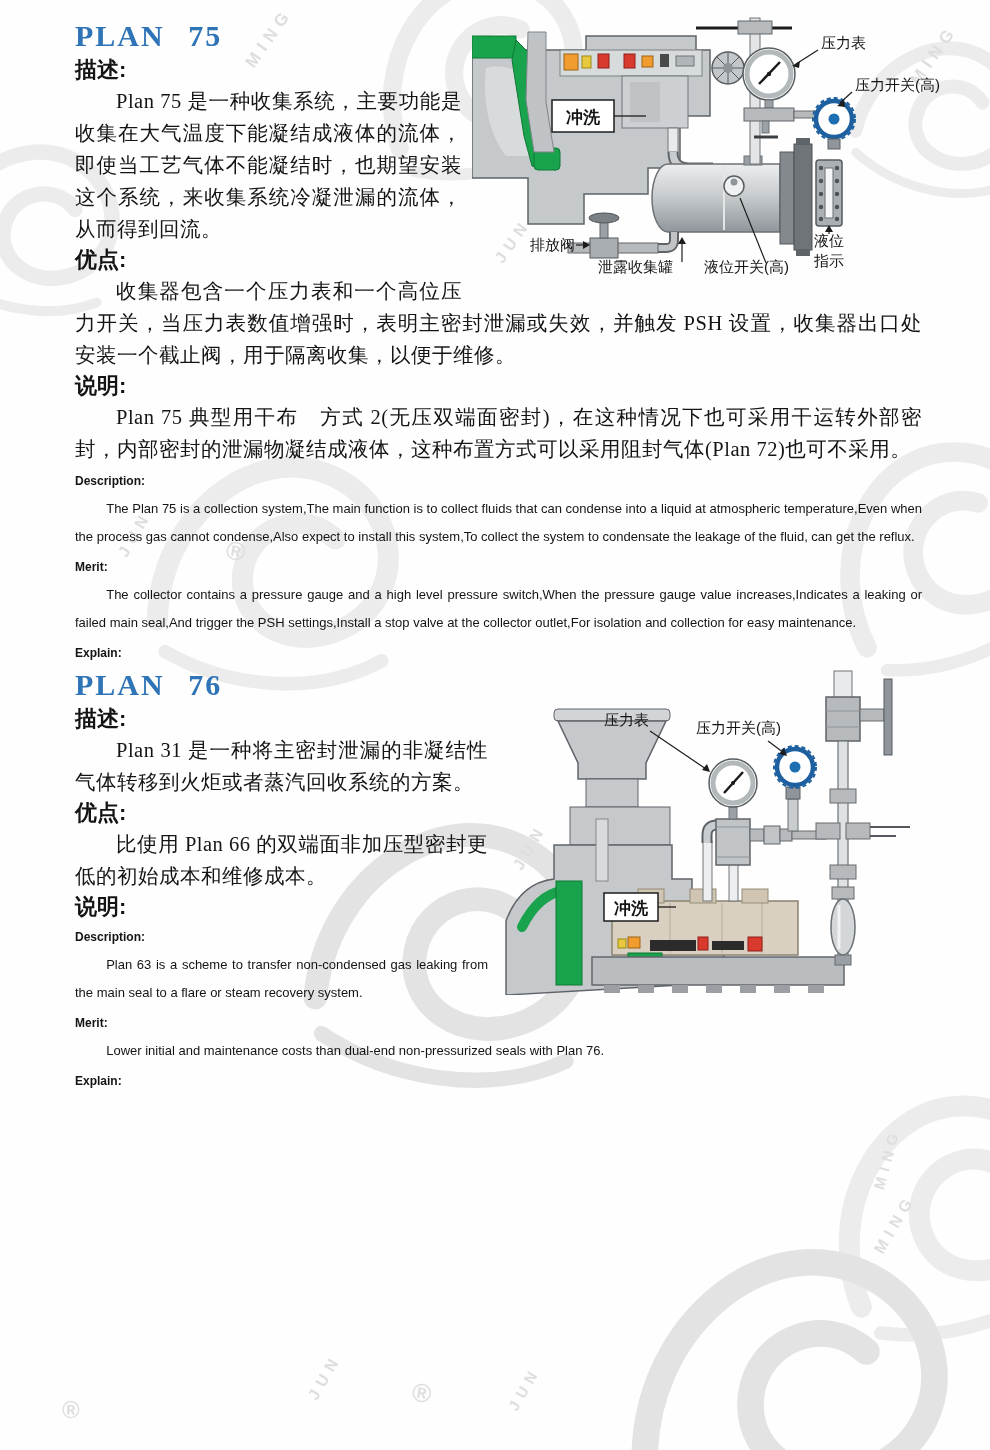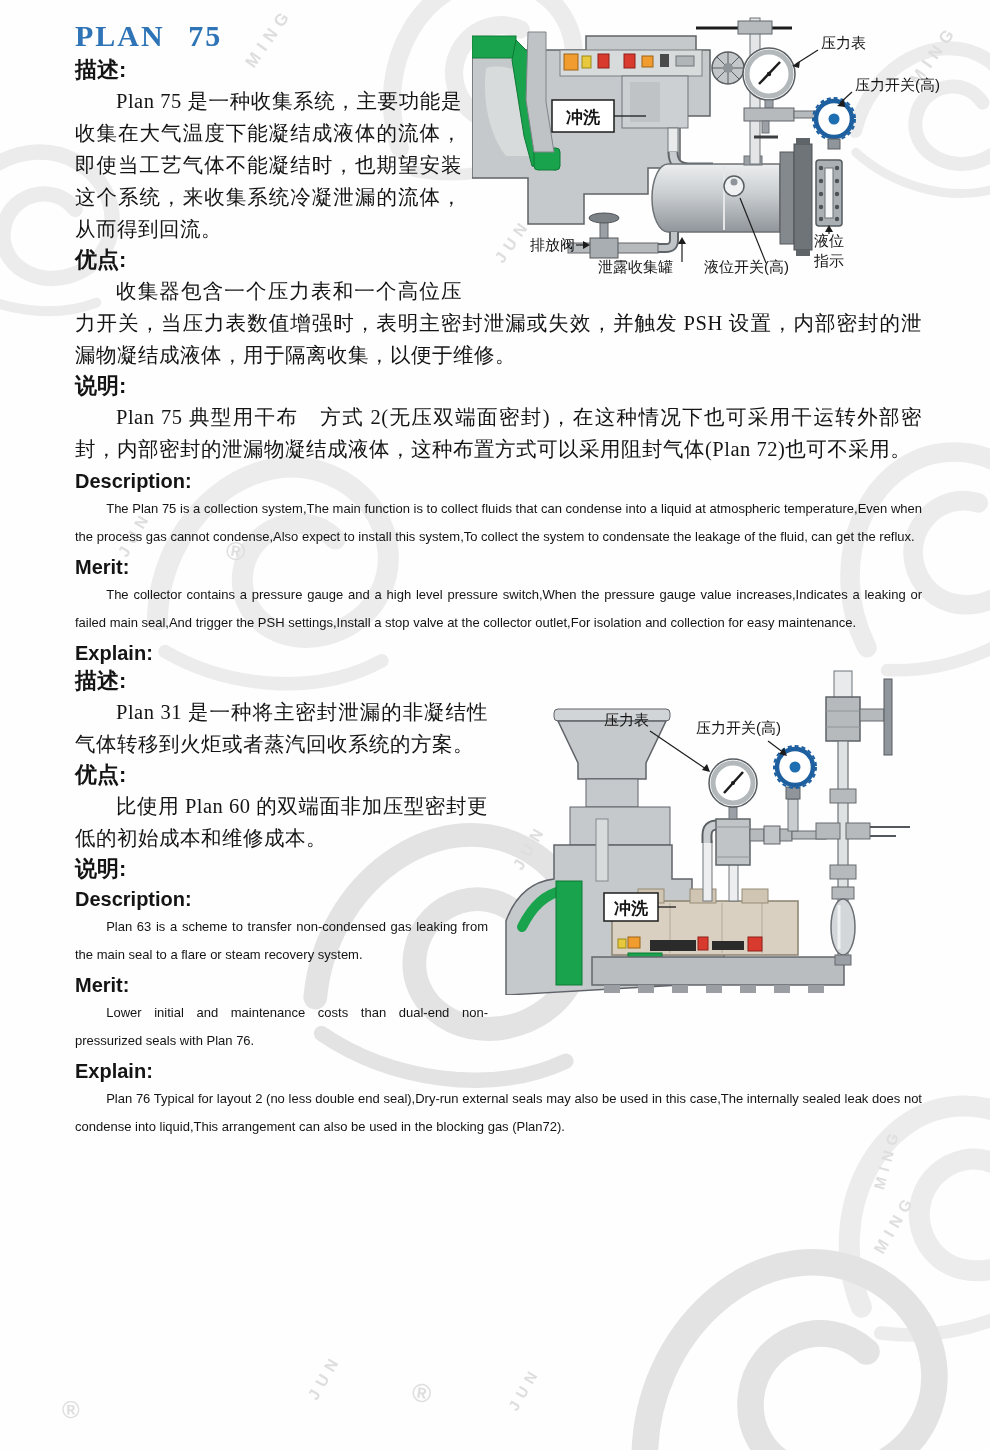--- a/index.html
+++ b/index.html
@@ -6,21 +6,21 @@
   .page{position:relative;width:990px;height:1450px;overflow:hidden;background:#fefefe;
         font-family:"Liberation Serif","DejaVu Serif",serif;color:#141414;}
   .content{position:relative;z-index:2;padding:18px 68px 0 75px;}
   .plan-title{font-family:"Liberation Serif","DejaVu Serif",serif;font-weight:700;
         font-size:30px;line-height:36px;color:#2e74b6;letter-spacing:2px;word-spacing:14px;margin:0 0 2px 0;}
   .zh-h{font-family:"Liberation Sans","DejaVu Sans",sans-serif;font-weight:700;
         font-size:22px;line-height:28px;margin:1px 0;}
   .zh-p{font-size:20.5px;line-height:32px;letter-spacing:0.5px;text-align:justify;
         text-indent:2em;margin:0;}
   .en-h{font-family:"Liberation Sans","DejaVu Sans",sans-serif;font-weight:700;
-        font-size:20px;line-height:26px;margin:3px 0 1px;}
+        font-size:12px;line-height:26px;margin:3px 0 1px;}
   .en-p{font-family:"Liberation Sans","DejaVu Sans",sans-serif;font-size:13px;line-height:28px;
         text-align:justify;text-indent:2.4em;margin:0 0 1px;}
   .fig{float:right;position:relative;z-index:1;background:transparent;}
   .fig1{width:512px;height:260px;margin:-2px -62px 8px 10px;}
   .fig2{width:486px;height:326px;margin:2px -64px 6px 12px;}
   .dlabel{font-family:"Liberation Sans","DejaVu Sans",sans-serif;font-size:15px;fill:#141414;}
   .dlabel-big{font-family:"Liberation Sans","DejaVu Sans",sans-serif;font-size:17px;font-weight:600;fill:#141414;}
   
   .wm{position:absolute;z-index:1;pointer-events:none;}
   .wmsvg{width:100%;height:100%;color:#ececec;}
@@ -209,21 +209,21 @@
         <text class="dlabel" x="126" y="256">泄露收集罐</text>
         <text class="dlabel" x="232" y="256">液位开关(高)</text>
         <text class="dlabel" x="342" y="230">液位</text>
         <text class="dlabel" x="342" y="250">指示</text>
       </svg>
 
       <h1 class="plan-title">PLAN 75</h1>
       <h2 class="zh-h">描述:</h2>
       <p class="zh-p">Plan 75 是一种收集系统，主要功能是收集在大气温度下能凝结成液体的流体，即使当工艺气体不能凝结时，也期望安装这个系统，来收集系统冷凝泄漏的流体，　从而得到回流。</p>
       <h2 class="zh-h">优点:</h2>
-      <p class="zh-p">收集器包含一个压力表和一个高位压力开关，当压力表数值增强时，表明主密封泄漏或失效，并触发 PSH 设置，内部密封的泄漏物凝结成液体，用于隔离收集，以便于维修。</p>
+      <p class="zh-p">收集器包含一个压力表和一个高位压力开关，当压力表数值增强时，表明主密封泄漏或失效，并触发 PSH 设置，收集器出口处安装一个截止阀，用于隔离收集，以便于维修。</p>
       <h2 class="zh-h">说明:</h2>
       <p class="zh-p">Plan 75 典型用干布　方式 2(无压双端面密封)，在这种情况下也可采用干运转外部密封，内部密封的泄漏物凝结成液体，这种布置方式可以采用阻封气体(Plan 72)也可不采用。</p>
       <h2 class="en-h">Description:</h2>
       <p class="en-p">The Plan 75 is a collection system,The main function is to collect fluids that can condense into a liquid at atmospheric temperature,Even when the process gas cannot condense,Also expect to install this system,To collect the system to condensate the leakage of the fluid, can get the reflux.</p>
       <h2 class="en-h">Merit:</h2>
       <p class="en-p">The collector contains a pressure gauge and a high level pressure switch,When the pressure gauge value increases,Indicates a leaking or failed main seal,And trigger the PSH settings,Install a stop valve at the collector outlet,For isolation and collection for easy maintenance.</p>
       <h2 class="en-h">Explain:</h2>
     </section>
 
     <section style="clear:right;">
@@ -323,28 +323,28 @@
           <line x1="268" y1="72" x2="284" y2="84"></line>
         </g>
         <g fill="#1c1c1c">
           <polygon points="210,103 202,101 207,95"></polygon>
           <polygon points="287,87 279,85 284,79"></polygon>
         </g>
         <text class="dlabel" x="104" y="56">压力表</text>
         <text class="dlabel" x="196" y="64">压力开关(高)</text>
       </svg>
 
+      <h1 class="plan-title">PLAN 76</h1>
       <h2 class="zh-h">描述:</h2>
       <p class="zh-p">Plan 31 是一种将主密封泄漏的非凝结性气体转移到火炬或者蒸汽回收系统的方案。</p>
       <h2 class="zh-h">优点:</h2>
-      <p class="zh-p">比使用 Plan 60 的双端面非加压型密封更低的初始成本和维修成本。</p>
+      <p class="zh-p">比使用 Plan 66 的双端面非加压型密封更低的初始成本和维修成本。</p>
       <h2 class="zh-h">说明:</h2>
       <h2 class="en-h">Description:</h2>
       <p class="en-p">Plan 63 is a scheme to transfer non-condensed gas leaking from the main seal to a flare or steam recovery system.</p>
       <h2 class="en-h">Merit:</h2>
       <p class="en-p">Lower initial and maintenance costs than dual-end non-pressurized seals with Plan 76.</p>
       <h2 class="en-h">Explain:</h2>
-      <p class="en-p">Plan 76 Typical for layout 2 (no less double end seal),Dry-run external seals may also be used in this case,The internally sealed leak does not condense into liquid,This arrangement can also be used in the blocking gas (Plan72).</p>
       <div class="clear"></div>
     </section>
 
   </div>
 </div>
 
 </body></html>

